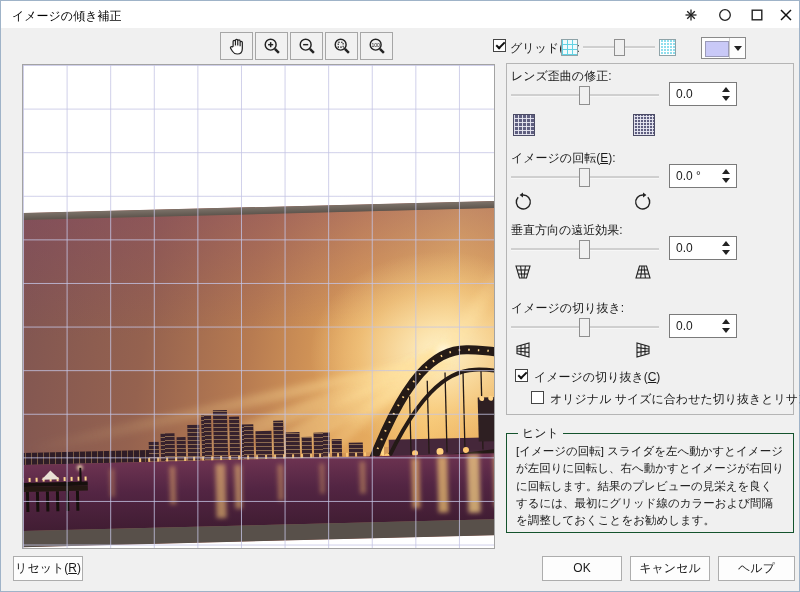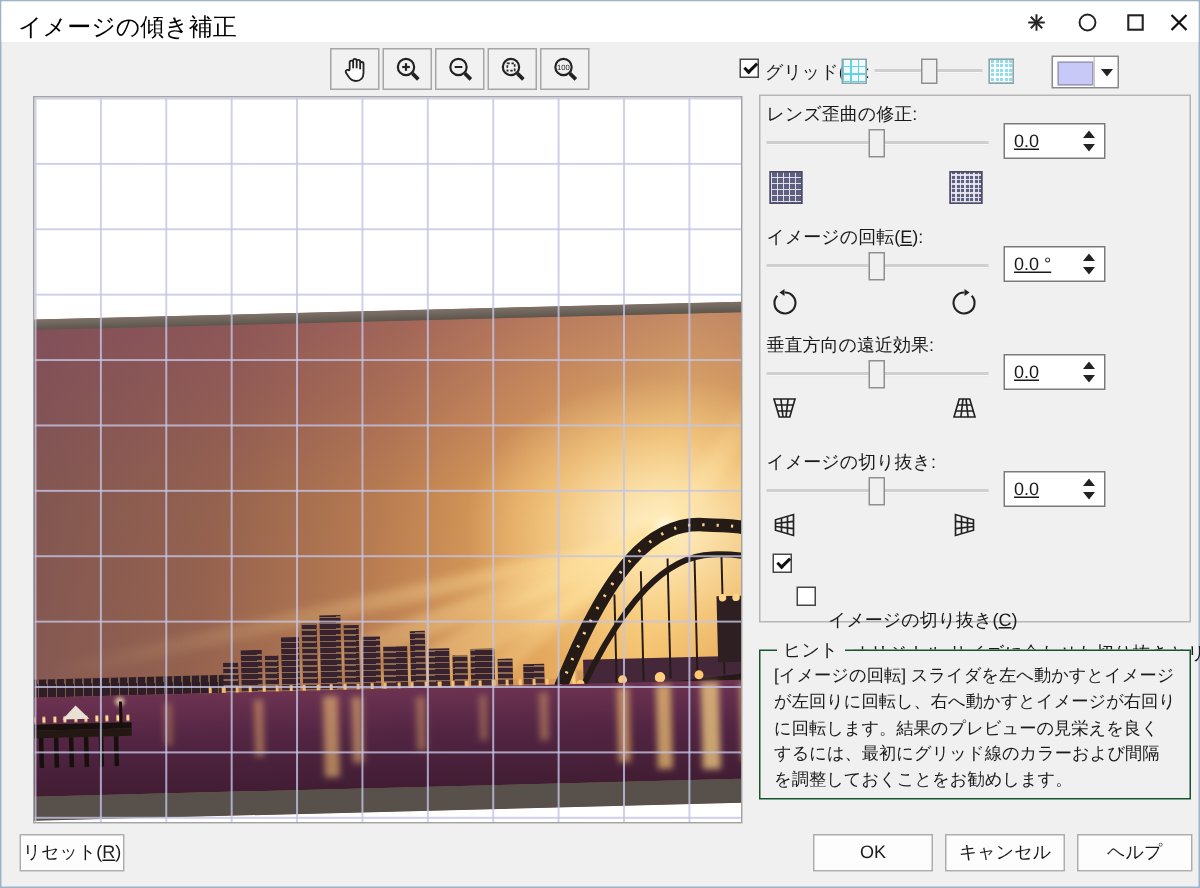--- a/index.html
+++ b/index.html
@@ -1,20 +1,20 @@
 <!DOCTYPE html>
 <html><head>
 <meta charset="utf-8">
 <style>
   html,body{margin:0;padding:0;width:800px;height:592px;overflow:hidden;
     font-family:"Liberation Sans","DejaVu Sans",sans-serif;font-size:12px;color:#1a1a1a;}
   .dialog{position:absolute;inset:0;background:#f0f0f0;border:1px solid #9fb3c8;box-sizing:border-box;}
   
   .titlebar{position:absolute;left:0;top:0;width:100%;height:27px;background:#ffffff;}
-  .title{position:absolute;left:11px;top:7px;font-size:16px;color:#000;}
+  .title{position:absolute;left:11px;top:7px;font-size:12px;color:#000;}
   .tbbtn{position:absolute;top:5px;width:26px;height:18px;text-align:center;cursor:default;}
   .tbbtn svg{display:block;margin:1px auto;}
   
   .toolbar{position:absolute;left:219px;top:31px;height:29px;display:flex;gap:2px;}
   .tbtn{width:33px;height:28px;background:#f1f1f1;border:1px solid #a6a6a6;box-sizing:border-box;
     display:flex;align-items:center;justify-content:center;}
   
   .cb{width:13px;height:13px;background:#fff;border:1px solid #454545;box-sizing:border-box;position:absolute;}
   .cb.on::after{content:"";position:absolute;left:2px;top:2px;width:7px;height:3px;
     border-left:2px solid #111;border-bottom:2px solid #111;transform:rotate(-45deg);}
@@ -78,33 +78,33 @@
   .gridlines{position:absolute;inset:0;pointer-events:none;background-size:43.6px 43.6px;background-image:
     linear-gradient(to right, rgba(196,196,228,.8) 1px, transparent 1px),
     linear-gradient(to bottom, rgba(196,196,228,.8) 1px, transparent 1px);}
   
   .panel{position:absolute;left:505px;top:62px;width:288px;height:352px;border:1px solid #b5b5b5;box-sizing:border-box;}
   .sec{position:absolute;left:4px;width:272px;height:80px;}
   .slabel{position:absolute;left:0;top:0;white-space:nowrap;}
   .mn{text-decoration:underline;}
   .sec .hslider{left:0;top:18px;width:148px;}
   .spinbox{position:absolute;left:158px;top:14px;width:68px;height:24px;background:#fff;border:1px solid #7a7a7a;box-sizing:border-box;}
-  .spinbox .val{position:absolute;left:6px;top:4px;text-decoration:underline;}
+  .spinbox .val{position:absolute;left:6px;top:4px;}
   .spin{position:absolute;right:3px;top:2px;width:14px;height:18px;}
   .sarrow{position:absolute;left:3px;width:0;height:0;border-left:4px solid transparent;border-right:4px solid transparent;}
   .sarrow.up{top:2px;border-bottom:5px solid #222;}
   .sarrow.dn{bottom:2px;border-top:5px solid #222;}
   .dicon{position:absolute;width:22px;height:22px;background:
     repeating-linear-gradient(90deg, rgba(235,235,245,.9) 0 1px, transparent 1px 4px),
     repeating-linear-gradient(0deg, rgba(235,235,245,.9) 0 1px, transparent 1px 4px),#5f5f80;
     border:1px solid #4c4c66;box-sizing:border-box;}
   .sicon{position:absolute;width:20px;height:20px;}
   .cbrow{position:absolute;height:16px;}
   .cbrow .cb{left:0;top:1px;}
-  .cbrow .cblabel{position:absolute;left:37px;top:1px;white-space:nowrap;margin-top:36px;}
+  .cbrow .cblabel{position:absolute;left:19px;top:1px;white-space:nowrap;}
   
   .hint{position:absolute;left:505px;top:424px;width:288px;height:108px;border:1px solid #14532d;
     box-sizing:border-box;margin:0;padding:0 9px 0 9px;background:#f0f0f0;}
   .hint legend{font-size:12px;padding:0 4px;margin-left:2px;}
   .hint .htext{font-size:11.5px;line-height:1.5;margin-top:1px;}
   
   .btn{position:absolute;top:555px;height:25px;background:#fdfdfd;border:1px solid #adadad;box-sizing:border-box;
     text-align:center;line-height:23px;font-size:12px;}
   svg{display:block;}
 </style>

